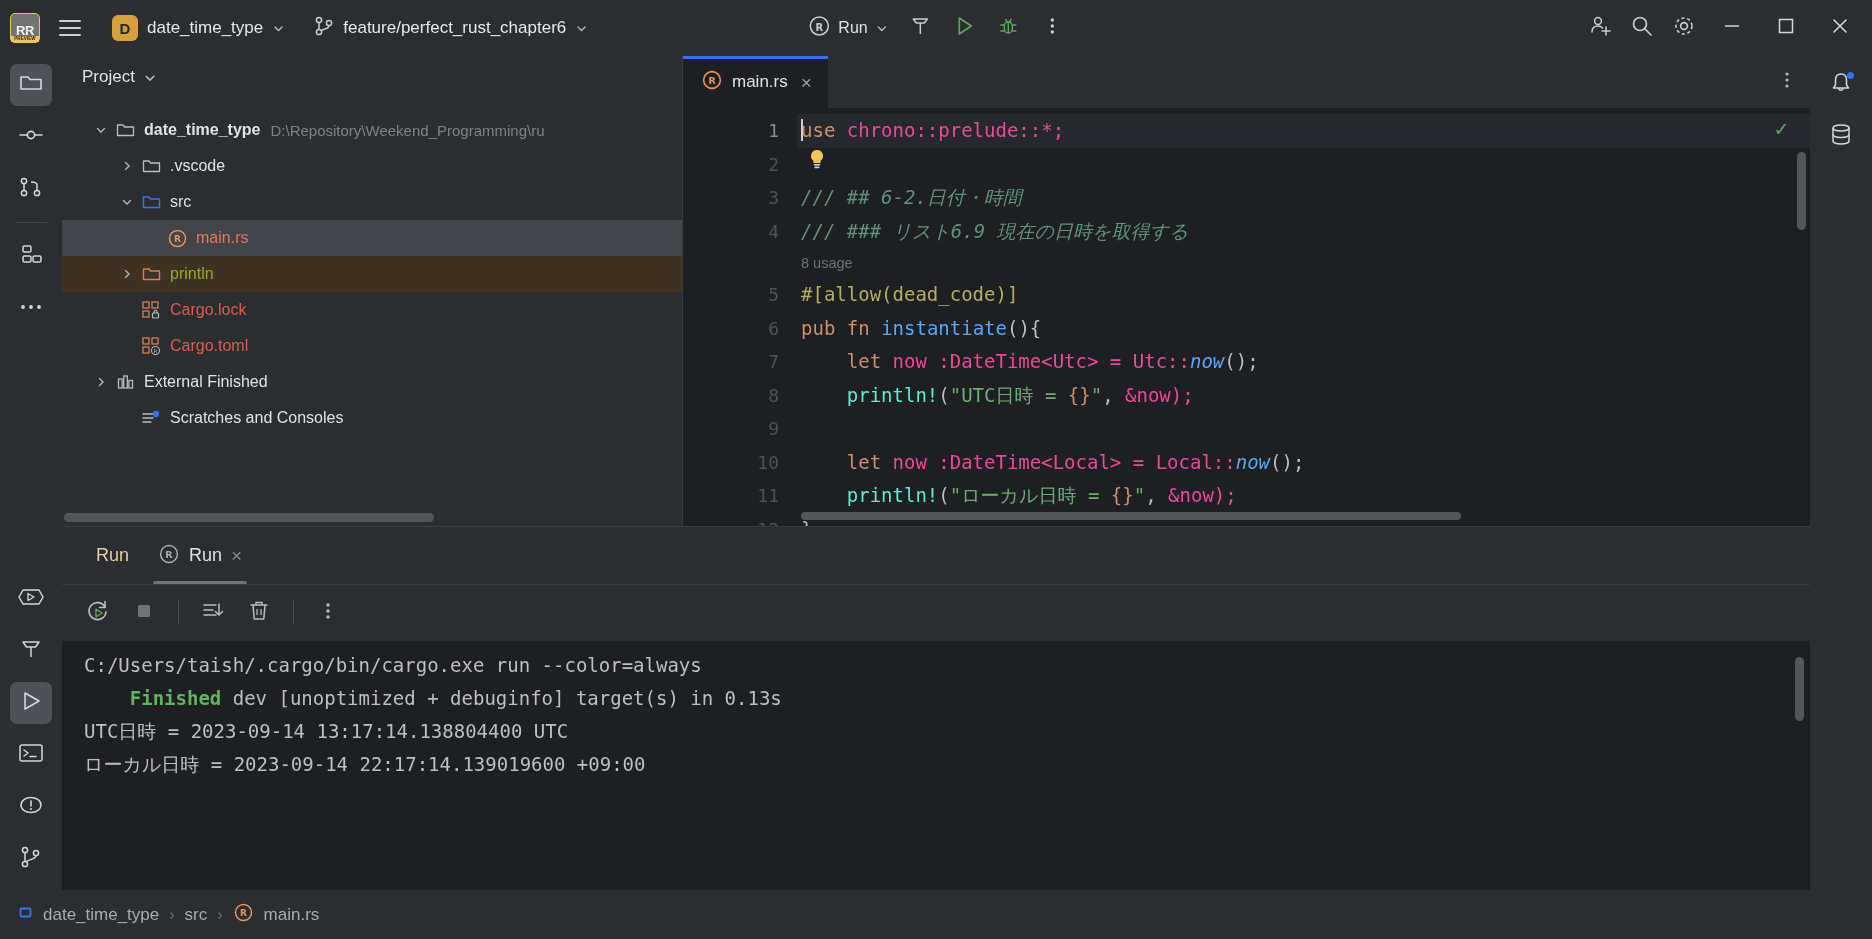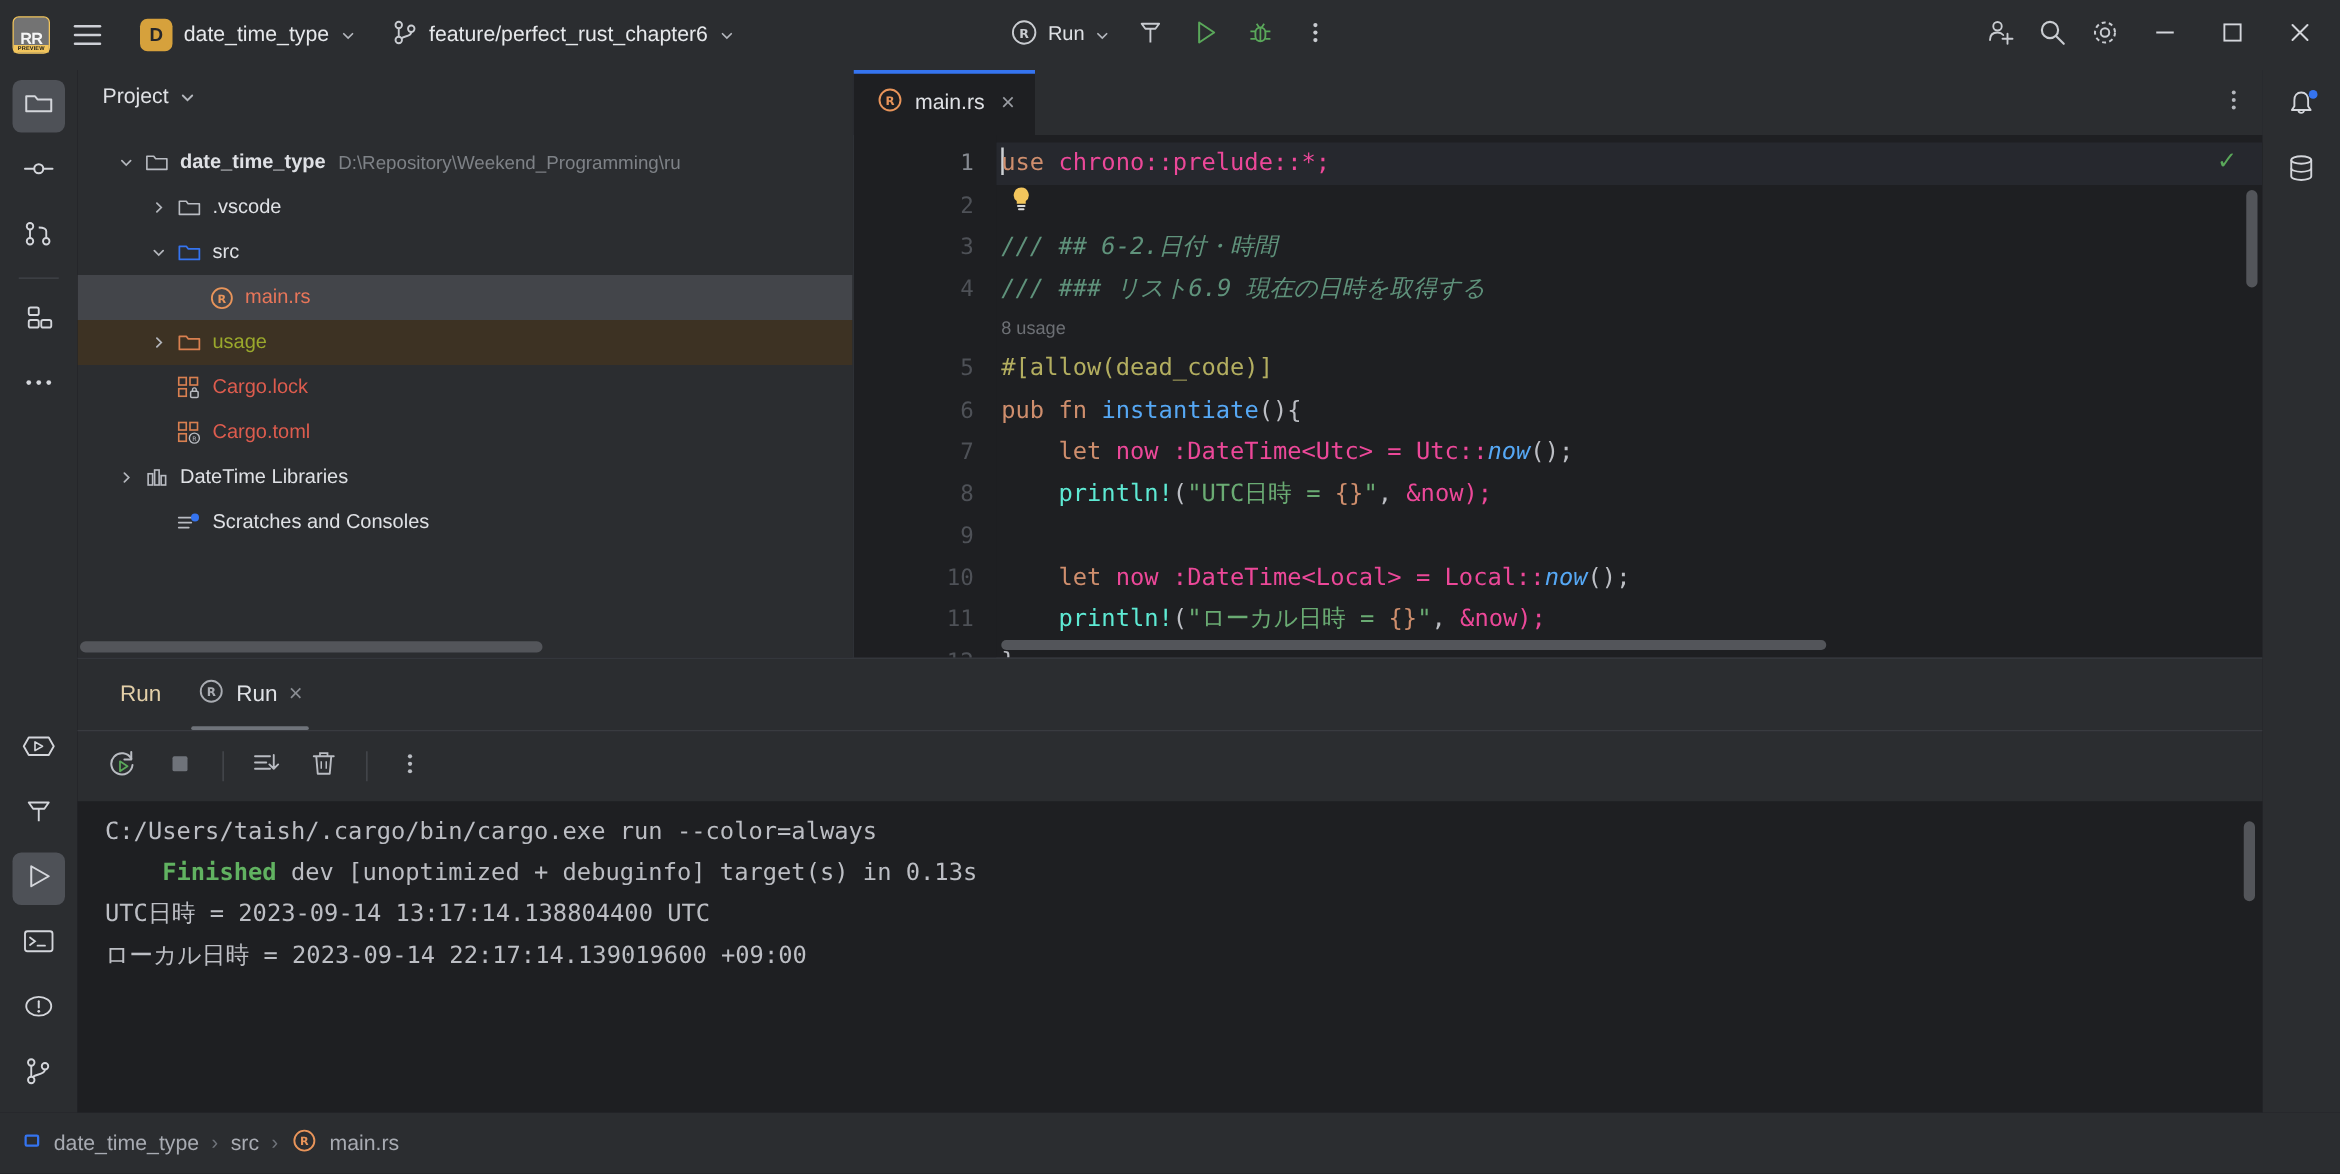--- a/index.html
+++ b/index.html
@@ -457,21 +457,21 @@
               <span class="tw">
                   <svg width="12" height="12" viewBox="0 0 12 12">
                     <path d="M4.5 2.5 L8 6 L4.5 9.5" stroke="#b4b7bd" stroke-width="1.4" fill="none" stroke-linecap="round"></path>
                   </svg>
                 </span>
               <span class="ticon">
                   <svg width="19" height="19" viewBox="0 0 19 19">
                     <path d="M1.5 4 H7 L8.5 6 H17.5 V14.5 H1.5 Z" stroke="#d98050" stroke-width="1.4" fill="none" stroke-linejoin="round"></path>
                   </svg>
                 </span>
-              <span class="tlabel olive">usage</span>
+              <span class="tlabel olive">println</span>
             </div>
 
             <div class="trow" style="padding-left:52px">
               <span class="tw"></span>
               <span class="ticon">
                 <svg width="20" height="20" viewBox="0 0 20 20">
                   <rect x="2" y="2" width="6" height="6" stroke="#d98050" stroke-width="1.3" fill="none"></rect>
                   <rect x="11" y="2" width="6" height="6" stroke="#d98050" stroke-width="1.3" fill="none"></rect>
                   <rect x="2" y="11" width="6" height="6" stroke="#d98050" stroke-width="1.3" fill="none"></rect>
                   <rect x="11.5" y="13" width="6" height="5" rx="1" stroke="#b9bcc2" stroke-width="1.2" fill="#2b2d30"></rect>
@@ -501,21 +501,21 @@
                     <path d="M4.5 2.5 L8 6 L4.5 9.5" stroke="#b4b7bd" stroke-width="1.4" fill="none" stroke-linecap="round"></path>
                   </svg>
                 </span>
               <span class="ticon">
                 <svg width="19" height="19" viewBox="0 0 19 19">
                     <rect x="2.5" y="6" width="3.6" height="9" stroke="#b9bcc2" stroke-width="1.3" fill="none"></rect>
                     <rect x="7.7" y="3" width="3.6" height="12" stroke="#b9bcc2" stroke-width="1.3" fill="none"></rect>
                     <rect x="12.9" y="7.5" width="3.6" height="7.5" stroke="#b9bcc2" stroke-width="1.3" fill="none"></rect>
                   </svg>
               </span>
-              <span class="tlabel">DateTime Libraries</span>
+              <span class="tlabel">External Finished</span>
             </div>
 
             <div class="trow" style="padding-left:52px">
               <span class="tw"></span>
               <span class="ticon">
                 <svg width="20" height="19" viewBox="0 0 20 19">
                   <path d="M2 5 H13 M2 9 H12 M2 13 H10" stroke="#b9bcc2" stroke-width="1.4" stroke-linecap="round"></path>
                   <circle cx="15" cy="5" r="3.2" fill="#3574f0"></circle>
                 </svg>
               </span>

